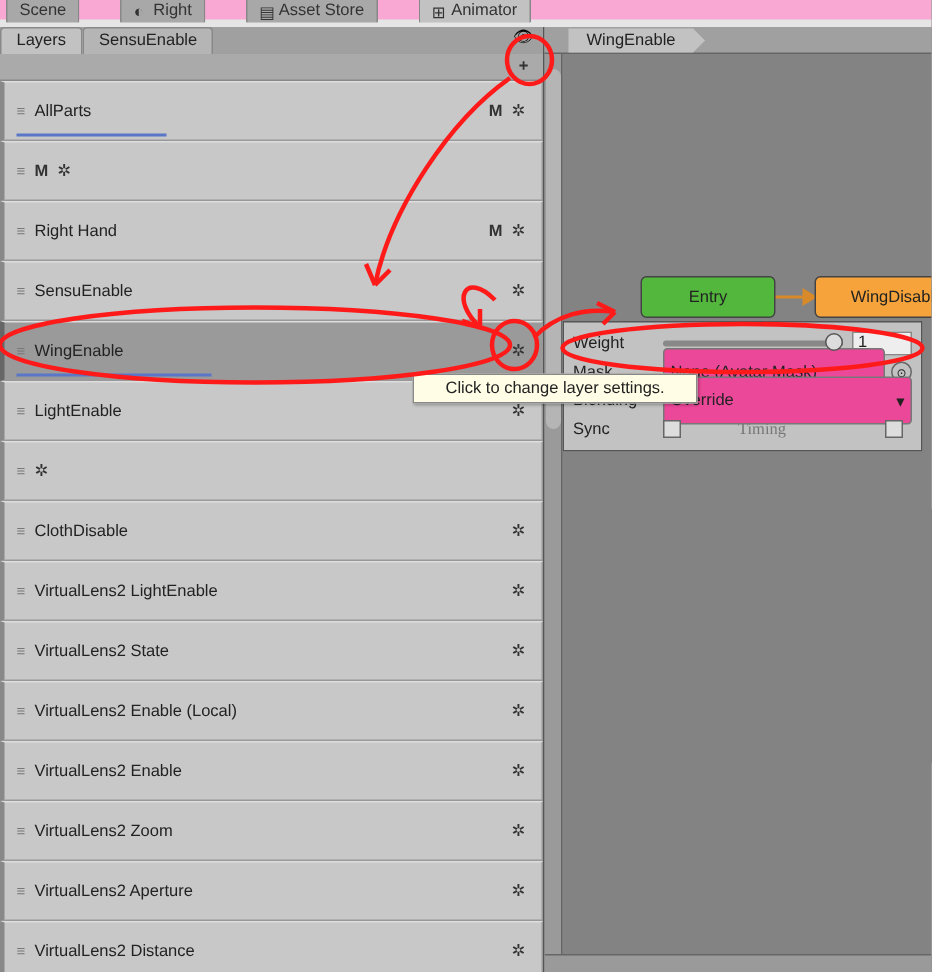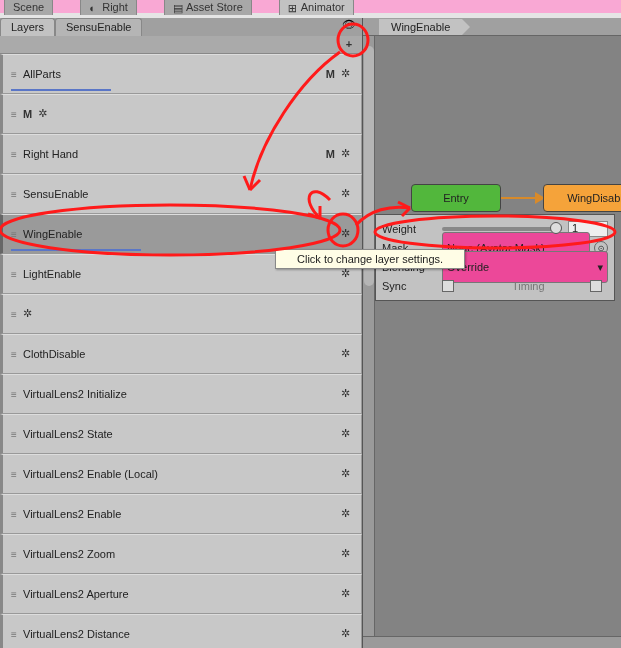--- a/index.html
+++ b/index.html
@@ -41,36 +41,36 @@
   .breadcrumb-item { padding: 2px 12px; background: #c2c2c2; position: relative; color: #222; height: 16px; display: flex; align-items: center; }
   .breadcrumb-item::after { content: ''; position: absolute; right: -8px; top: 0; border-left: 8px solid #c2c2c2; border-top: 8px solid transparent; border-bottom: 8px solid transparent; }
   
   .graph-area { flex: 1; background: #838383; position: relative; overflow: hidden; }
   .graph-scroll { position: absolute; left: 0; top: 0; bottom: 0; width: 12px; background: #9a9a9a; border-right: 1px solid #666; }
   .graph-scroll-thumb { position: absolute; left: 1px; width: 10px; top: 10px; height: 240px; background: #b5b5b5; border-radius: 5px; }
   .graph-scroll-h { position: absolute; left: 0; right: 0; bottom: 0; height: 12px; background: #9a9a9a; border-top: 1px solid #666; }
   
   
   .state-node { position: absolute; height: 28px; border-radius: 4px; display: flex; align-items: center; justify-content: center; color: #222; font-size: 11px; border: 1px solid #444; }
-  .state-entry { background: #52b73c; left: 48px; top: 148px; width: 90px; }
+  .state-entry { background: #52b73c; left: 64px; top: 148px; width: 90px; }
   .state-wing { background: #f5a33a; left: 180px; top: 148px; width: 110px; }
   .transition-line { position: absolute; left: 138px; top: 161px; width: 42px; height: 2px; background: #d88a2a; }
   .transition-arrow { position: absolute; left: 172px; top: 156px; border-left: 10px solid #d88a2a; border-top: 6px solid transparent; border-bottom: 6px solid transparent; }
   
   
   .settings-pop { position: absolute; left: 12px; top: 178px; width: 240px; background: #c2c2c2; border: 1px solid #555; padding: 4px 6px; z-index: 5; }
   .pop-row { display: flex; align-items: center; height: 18px; margin: 1px 0; color: #222; }
   .pop-label { width: 60px; }
   .pop-slider { flex: 1; height: 4px; background: #888; border-radius: 2px; position: relative; margin-right: 6px; }
   .pop-slider-thumb { position: absolute; right: 0; top: -5px; width: 12px; height: 12px; background: #ddd; border: 1px solid #555; border-radius: 50%; }
   .pop-num { width: 40px; height: 16px; background: #eee; border: 1px solid #888; padding: 0 3px; }
   .pop-select { flex: 1; height: 32px; background: #ec4899; border: 1px solid #777; border-radius: 3px; padding: 0 4px; display: flex; align-items: center; justify-content: space-between; }
   .pop-select-dot { width: 14px; height: 14px; border: 1px solid #666; border-radius: 50%; margin-left: 4px; display: flex; align-items: center; justify-content: center; font-size: 8px; }
   .pop-check { width: 12px; height: 12px; background: #ddd; border: 1px solid #666; margin-right: 6px; }
-  .pop-sub { color: #777; margin-left: 52px; }
+  .pop-sub { color: #777; margin-left: 32px; font-family: Liberation Serif, serif; }
   
   
   .tooltip { position: absolute; left: 275px; top: 249px; background: #fffde6; border: 1px solid #888; padding: 3px 21px; color: #222; z-index: 20; font-size: 11px; box-shadow: 1px 1px 2px rgba(0,0,0,0.3); }
   
   
   .anno { position: absolute; inset: 0; pointer-events: none; z-index: 30; }
 </style>
 </head>
 <body>
 
@@ -143,21 +143,21 @@
           <span class="layer-drag">≡</span>
           <span class="layer-gear">✲</span>
         </div>
         <div class="layer-item">
           <span class="layer-drag">≡</span>
           <span class="layer-name">ClothDisable</span>
           <span class="layer-gear">✲</span>
         </div>
         <div class="layer-item">
           <span class="layer-drag">≡</span>
-          <span class="layer-name">VirtualLens2 Initialize</span>
+          <span class="layer-name">VirtualLens2 LightEnable</span>
           <span class="layer-gear">✲</span>
         </div>
         <div class="layer-item">
           <span class="layer-drag">≡</span>
           <span class="layer-name">VirtualLens2 State</span>
           <span class="layer-gear">✲</span>
         </div>
         <div class="layer-item">
           <span class="layer-drag">≡</span>
           <span class="layer-name">VirtualLens2 Enable (Local)</span>

